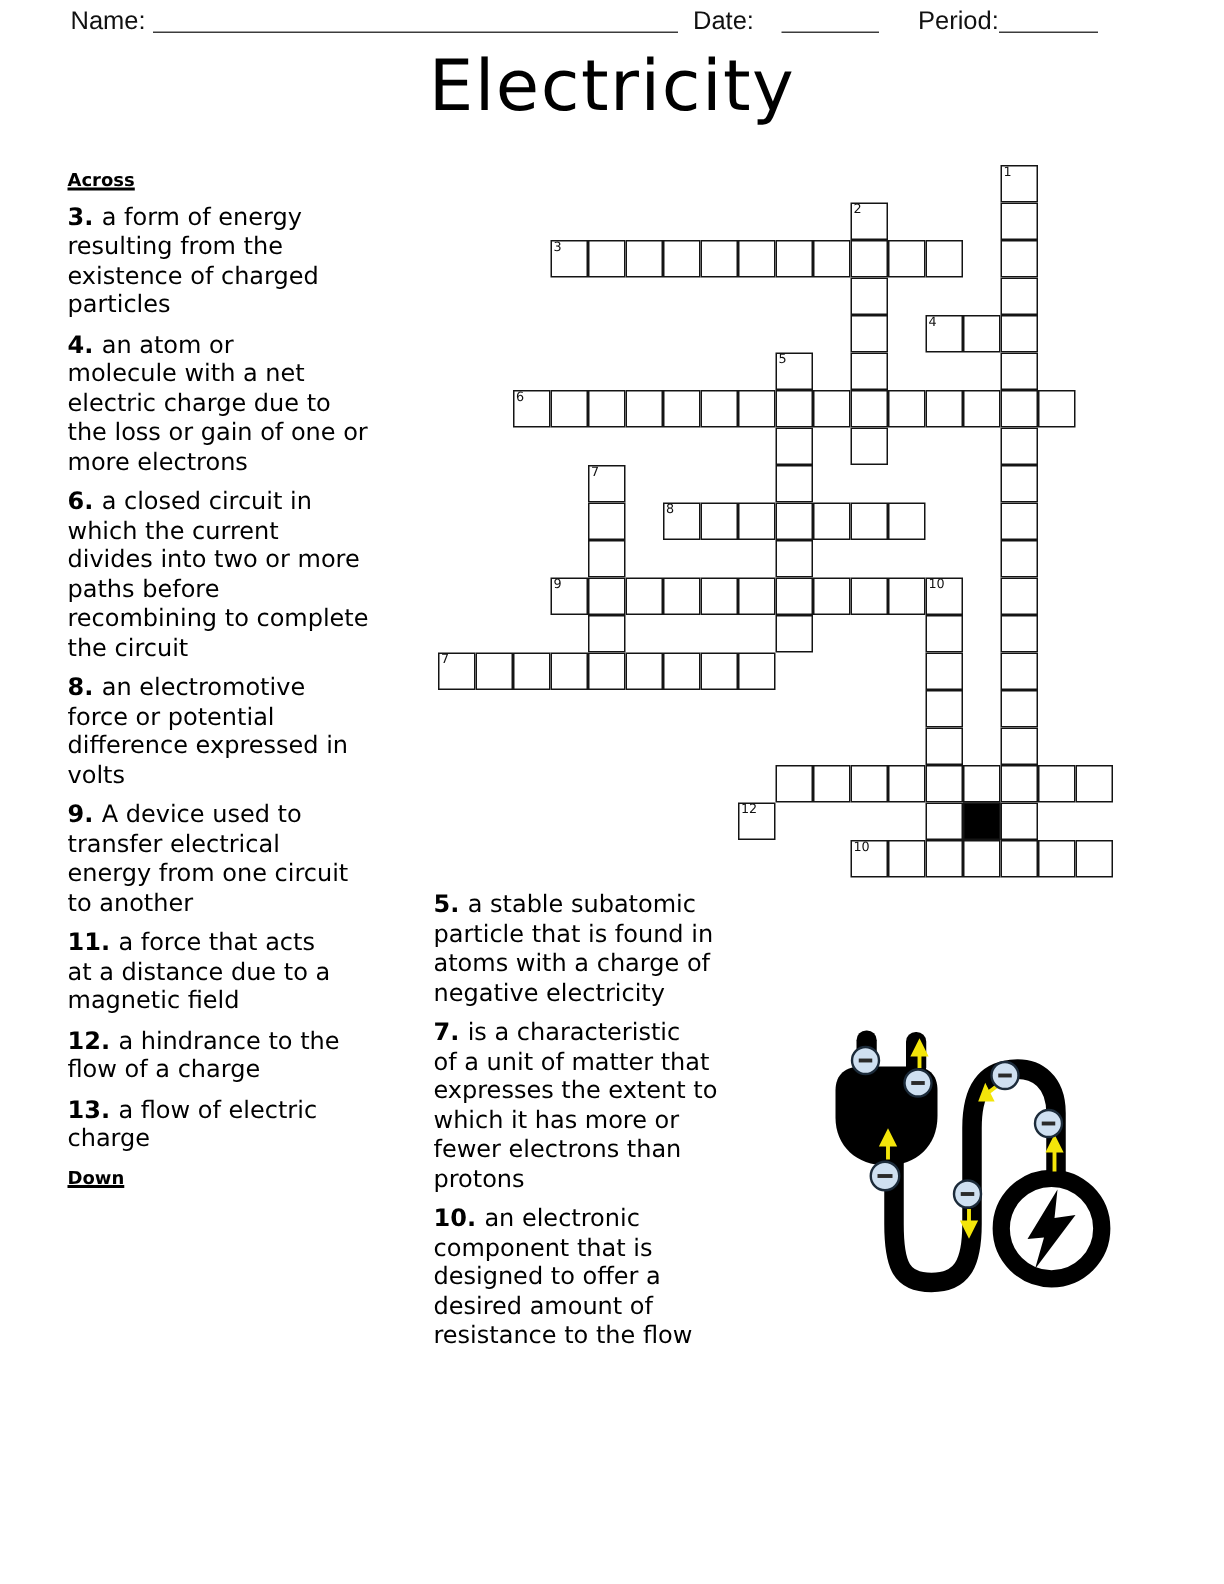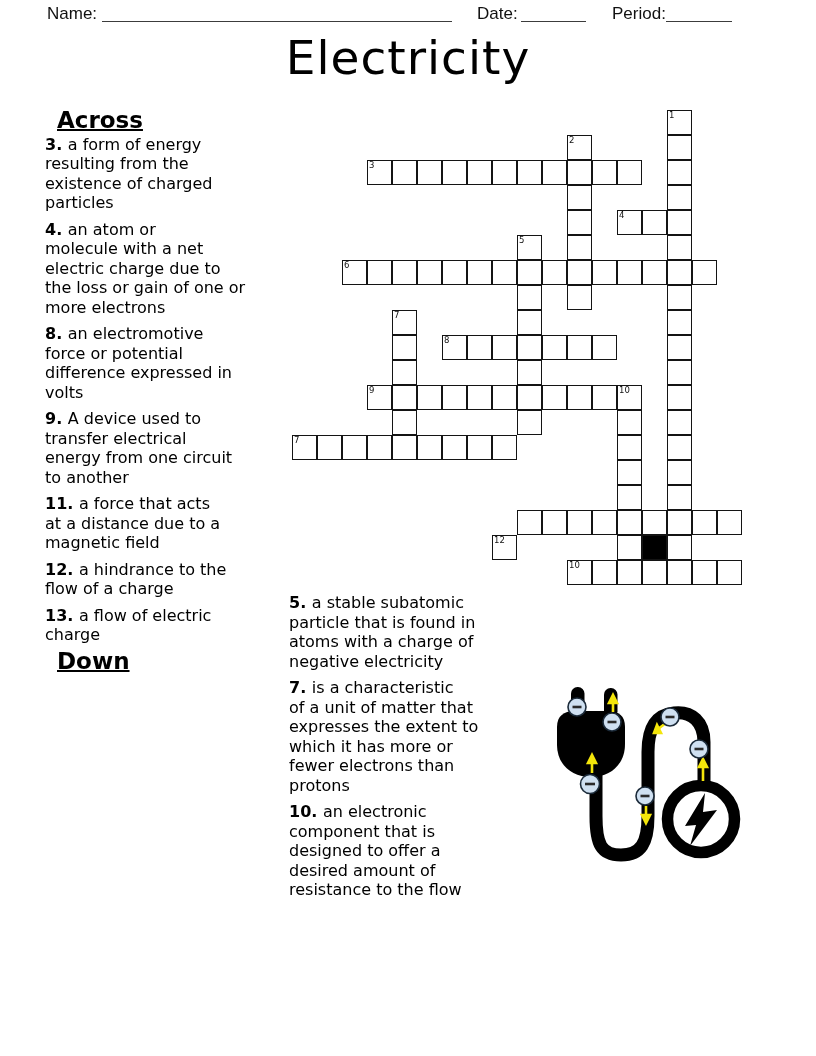--- a/index.html
+++ b/index.html
@@ -7,59 +7,65 @@
         font-family:"DejaVu Sans",sans-serif;color:#000;overflow:hidden;}
   
   .hdr-label{position:absolute;top:4px;font-family:"Liberation Sans",sans-serif;
              font-size:17px;color:#111;}
   .hdr-line{position:absolute;border-bottom:1.7px solid #3c3c3c;height:18px;top:3px;}
   
   .title{position:absolute;top:30px;left:0;width:100%;text-align:center;
          font-size:47px;letter-spacing:1px;}
   
   .clue-col{position:absolute;font-size:16px;line-height:19.5px;}
-  .clue-col .heading{font-weight:bold;font-size:23px;text-decoration:underline;
-                     text-decoration-thickness:2px;margin:0 0 4px 12px;}
+  .clue-col .heading{font-weight:bold;font-size:12px;text-decoration:underline;
+                     text-decoration-thickness:2px;margin:0 0 4px 0;}
   .clue{margin:0 0 7px 0;}
   .clue .num{font-weight:bold;}
   .clue .txt{white-space:pre-line;text-align:center;}
   
   .cell{position:absolute;width:25px;height:25px;box-sizing:border-box;
         background:#fff;border:1.6px solid #141414;}
   .cell.black{background:#000;}
   .cell .cnum{position:absolute;top:-1px;left:1px;font-size:8.5px;line-height:10px;
               font-family:"DejaVu Sans",sans-serif;color:#111;}
   .illu{position:absolute;left:538px;top:668px;}
 </style>
 </head>
 <body>
 
 <div class="page">
 
   <span class="hdr-label" style="left:47px">Name:</span>
   <span class="hdr-line" style="left:102px;width:350px"></span>
-  <span class="hdr-label" style="left:477px">Date:</span>
+  <span class="hdr-label" style="left:462px">Date:</span>
   <span class="hdr-line" style="left:521px;width:65px"></span>
   <span class="hdr-label" style="left:612px">Period:</span>
   <span class="hdr-line" style="left:666px;width:66px"></span>
 
   <div class="title">Electricity</div>
 
   <div class="clue-col" style="left:45px;top:111px;width:246px">
     <div class="heading">Across</div>
     <div id="across-list">
         <div class="clue"><span class="num">3. </span><span class="txt">a form of energy
 resulting from the
 existence of charged
 particles</span></div>
         <div class="clue"><span class="num">4. </span><span class="txt">an atom or
 molecule with a net
 electric charge due to
 the loss or gain of one or
 more electrons</span></div>
+        <div class="clue"><span class="num">6. </span><span class="txt">a closed circuit in
+which the current
+divides into two or more
+paths before
+recombining to complete
+the circuit</span></div>
         <div class="clue"><span class="num">8. </span><span class="txt">an electromotive
 force or potential
 difference expressed in
 volts</span></div>
         <div class="clue"><span class="num">9. </span><span class="txt">A device used to
 transfer electrical
 energy from one circuit
 to another</span></div>
         <div class="clue"><span class="num">11. </span><span class="txt">a force that acts
 at a distance due to a

